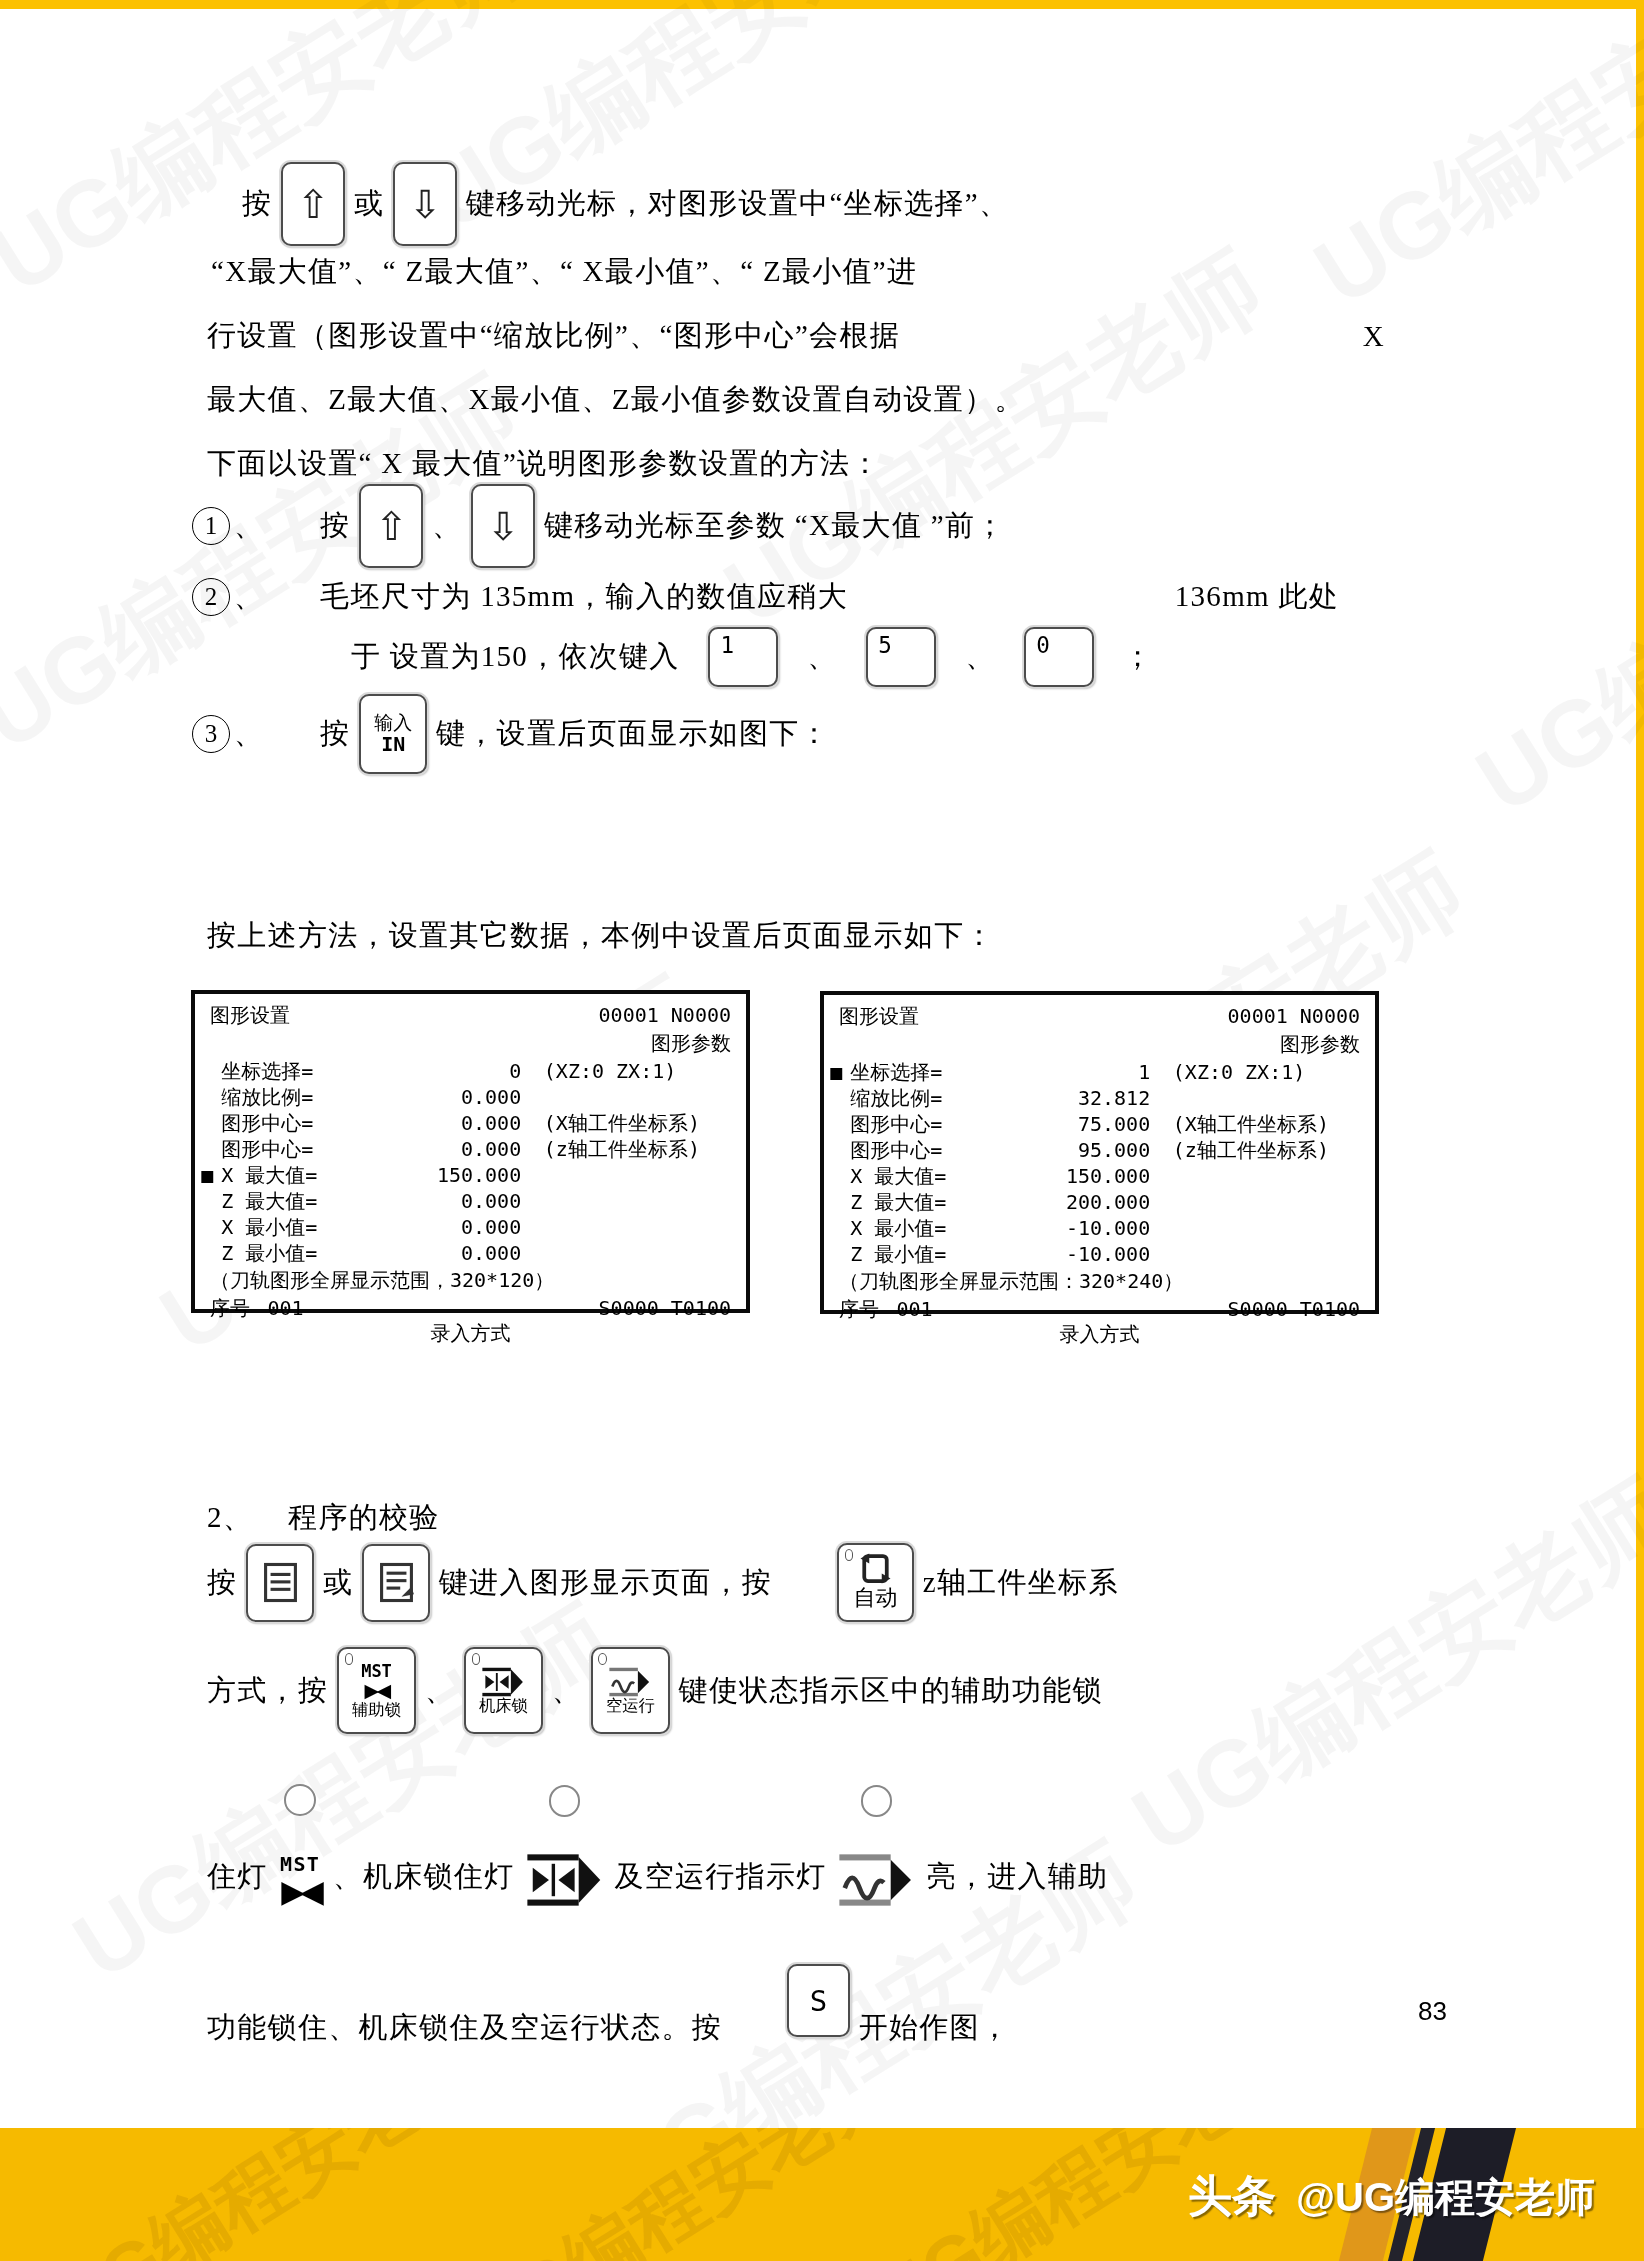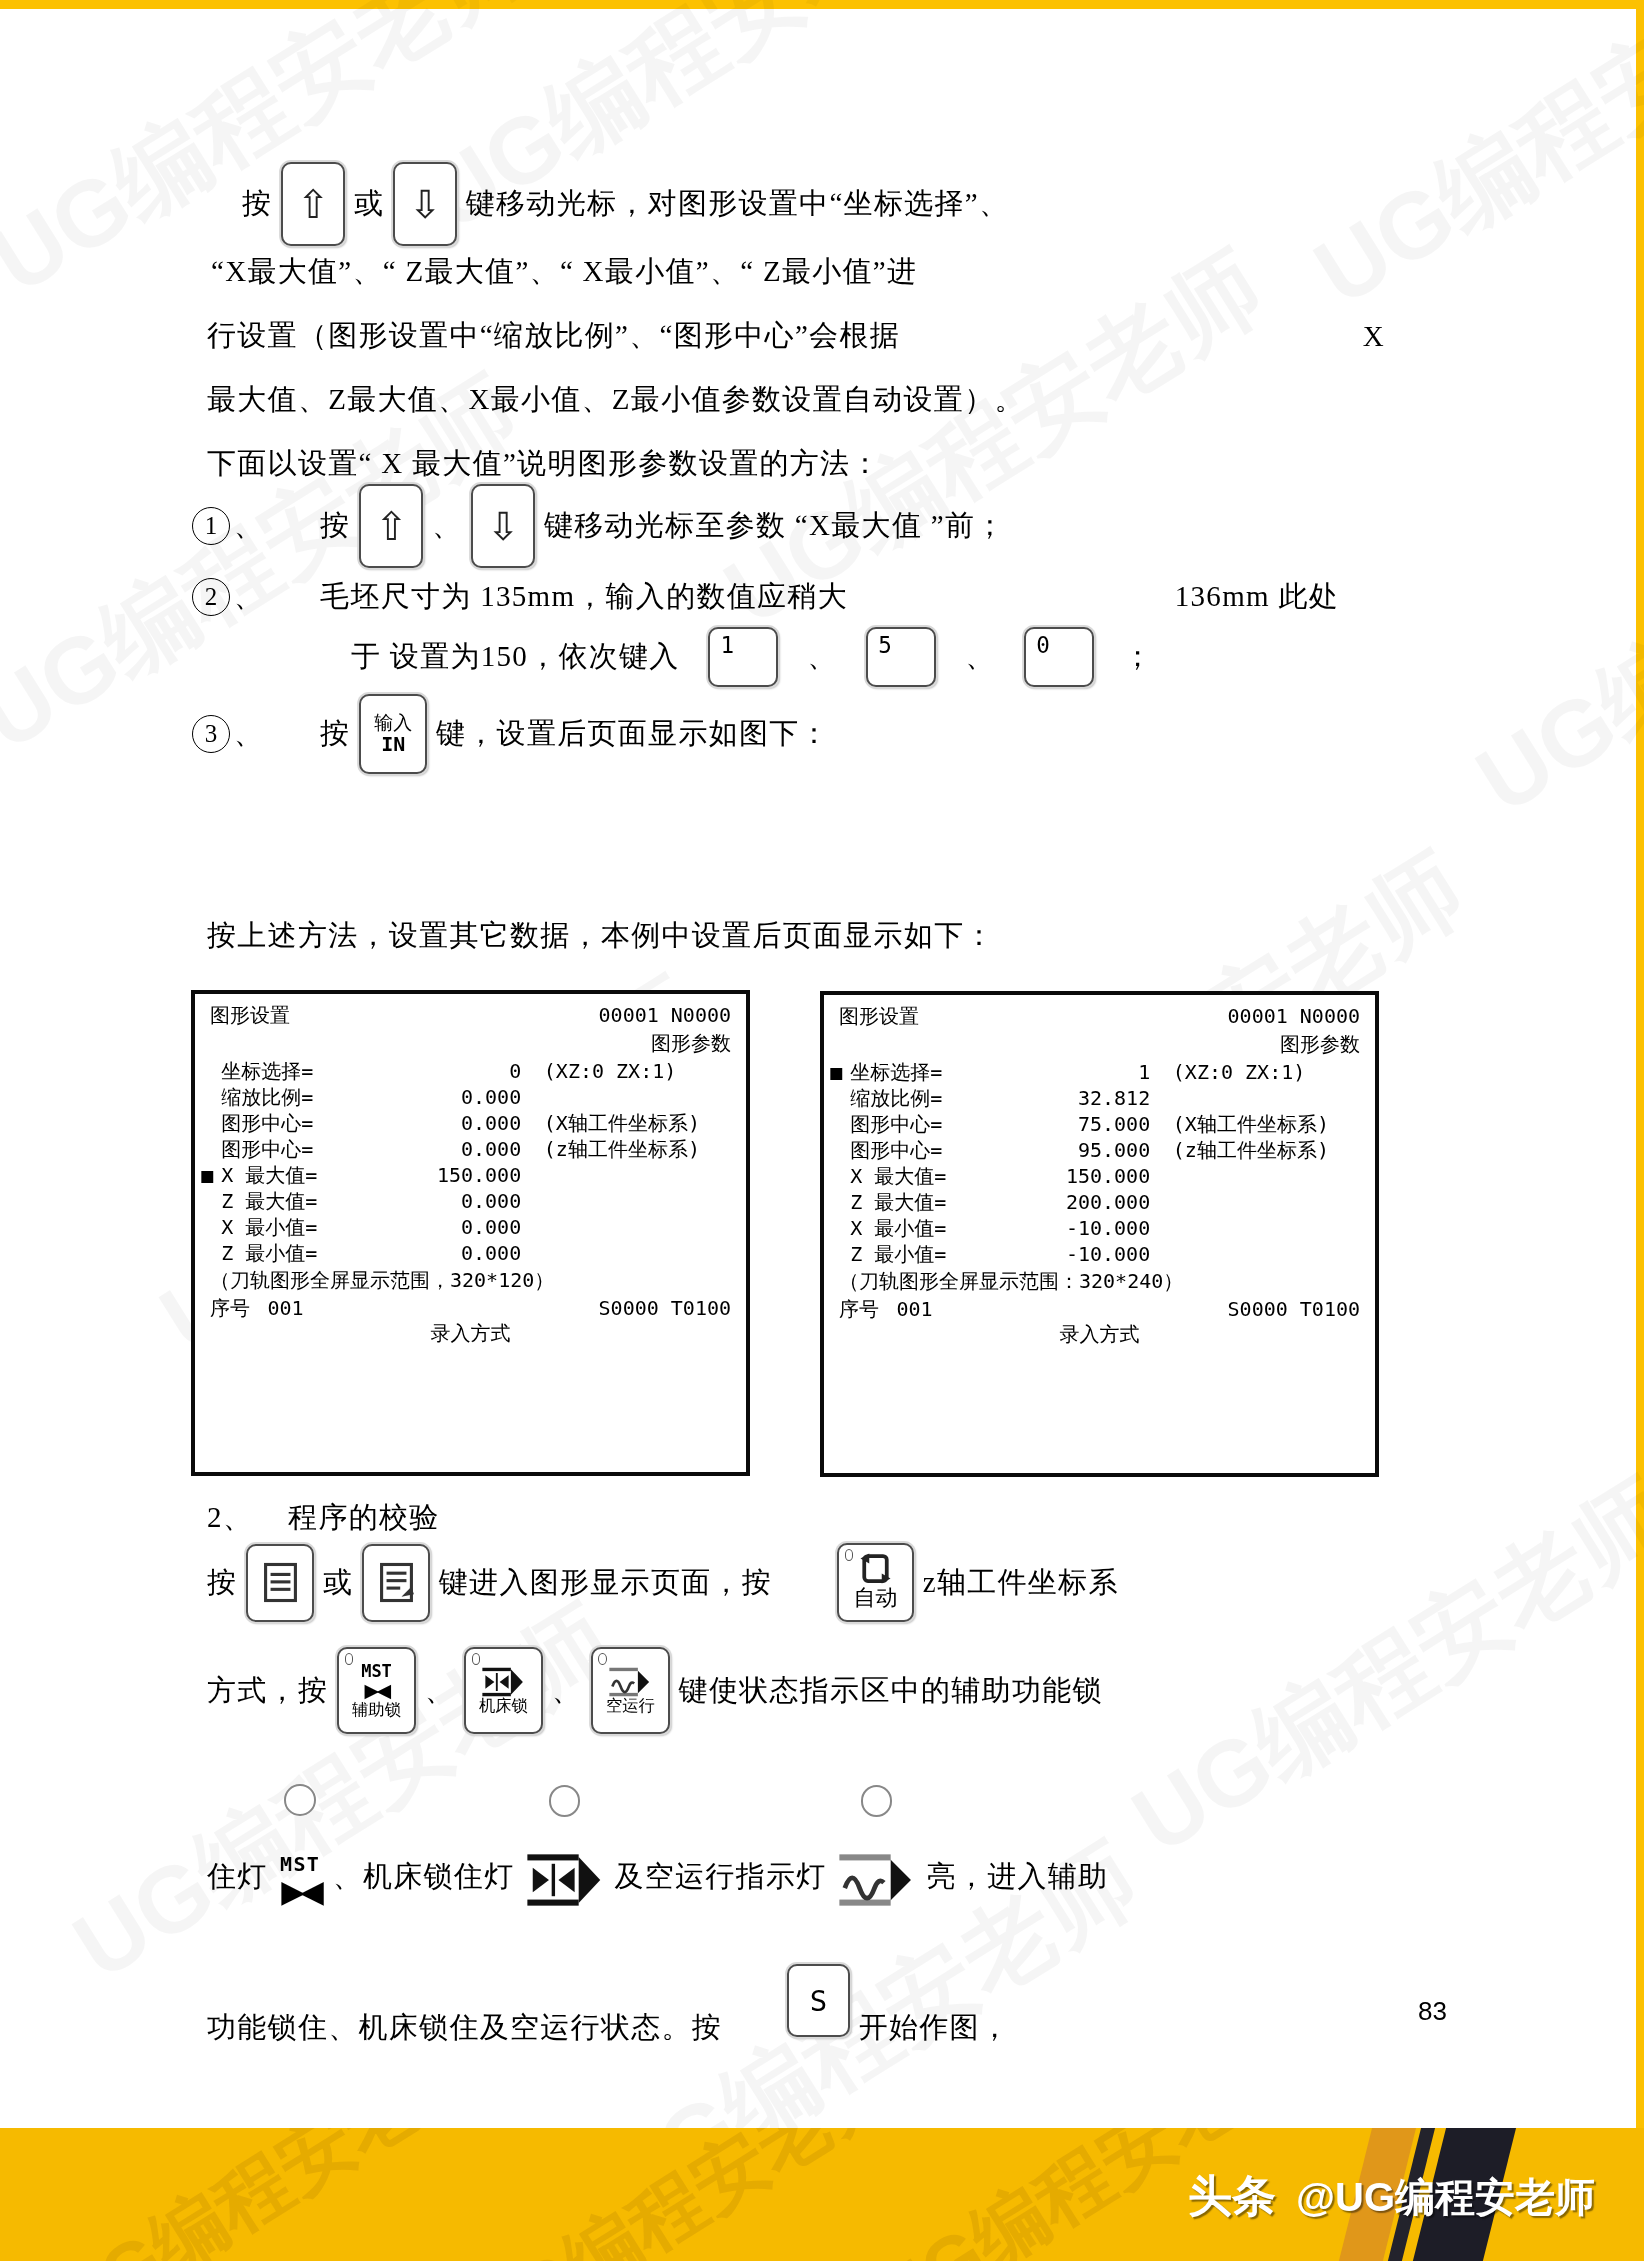--- a/index.html
+++ b/index.html
@@ -45,21 +45,21 @@
   .key-doc{width:64px;height:74px;}
   .key-auto{width:73px;height:75px;}
   .key-auto .lab{font-size:22px;margin-top:-2.5px;}
   .key-fn{width:75px;height:83px;line-height:1.05;}
   .key-fn .t{font-size:17px;font-weight:bold;font-family:"DejaVu Sans Mono",monospace;}
   .key-fn .a{font-size:19px;font-family:"DejaVu Sans",sans-serif;letter-spacing:-2.5px;}
   .key-fn .lab{font-size:16.3px;}
   .key-s{width:59px;height:69px;font-size:29px;font-family:"DejaVu Sans Mono",monospace;}
 
   
-  .panel{position:absolute;width:559px;height:486px;border:4.4px solid #0a0a0a;background:#fff;box-sizing:border-box;
+  .panel{position:absolute;width:559px;height:323px;border:4.4px solid #0a0a0a;background:#fff;box-sizing:border-box;
     padding:7.5px 15px 3.8px 15px;font-family:"DejaVu Sans Mono","DejaVu Sans",monospace;font-size:20px;}
   .phead{display:flex;justify-content:space-between;line-height:27.6px;}
   .psub{text-align:right;line-height:29px;}
   .prow{display:flex;align-items:baseline;line-height:26px;}
   .prow .cur{display:inline-block;width:20px;margin-left:-8.8px;flex:0 0 auto;}
   .prow .lbl{display:inline-block;width:175px;flex:0 0 auto;white-space:nowrap;}
   .prow .val{display:inline-block;width:125px;text-align:right;flex:0 0 auto;white-space:nowrap;}
   .prow .note{margin-left:22.6px;white-space:nowrap;}
   .pfoot{line-height:29px;white-space:nowrap;}
   .pseq{display:flex;justify-content:space-between;line-height:26px;}

